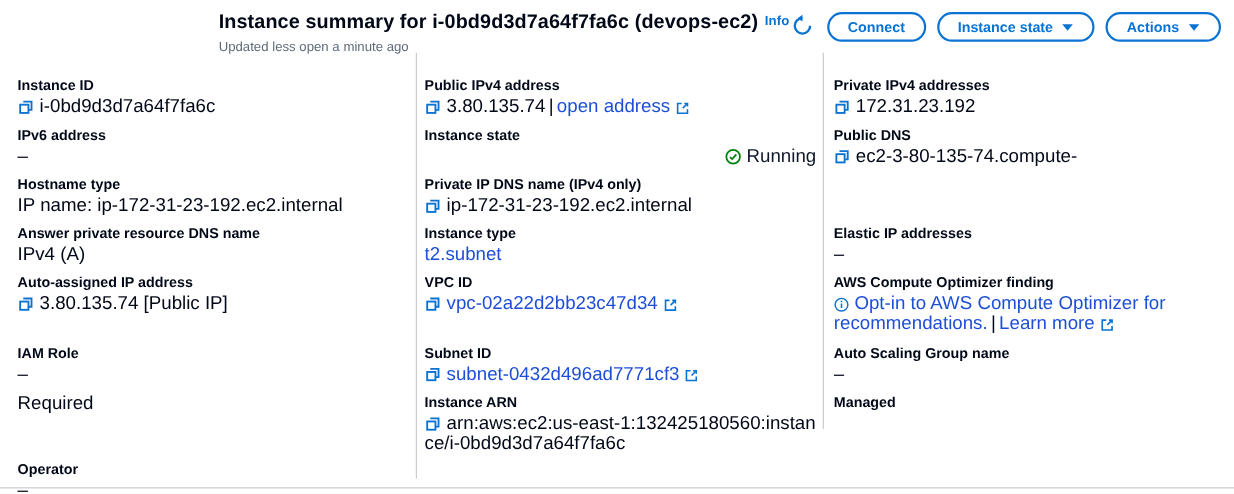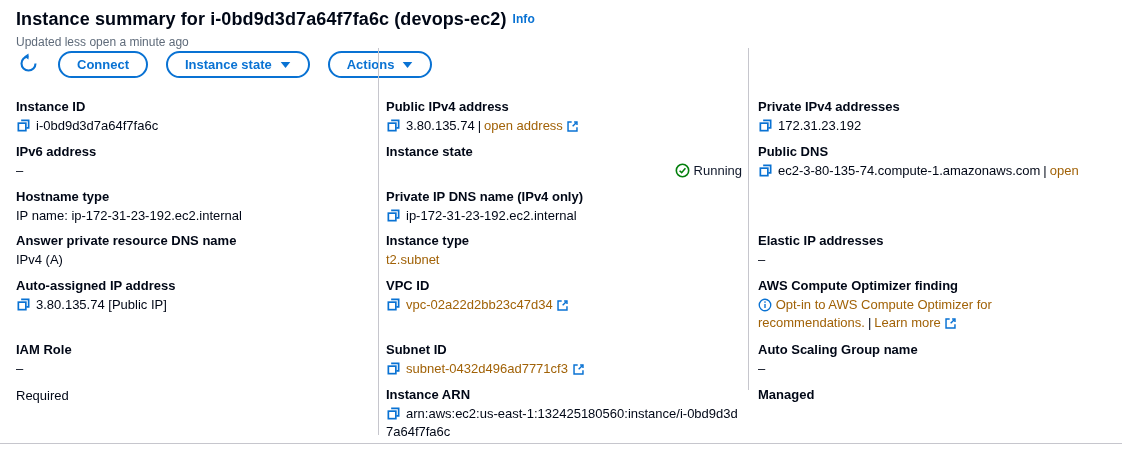--- a/index.html
+++ b/index.html
@@ -1,43 +1,43 @@
 <!DOCTYPE html>
 <html><head>
 <meta charset="utf-8">
 <style>
   * { margin:0; padding:0; box-sizing:border-box; }
   html,body { background:#fff; }
   body {
     width:1122px; height:449px; position:relative; overflow:hidden;
     font-family:"Liberation Sans", sans-serif; color:#000716; font-size:13px;
   }
-  .header { display:flex; justify-content:flex-end; align-items:flex-start; padding:9px 12px 0 16px;flex-direction:column; }
+  .header { display:flex; justify-content:flex-end; align-items:flex-start; padding:9px 12px 0 16px; }
   .title-wrap h1 { font-size:18px; font-weight:700; color:#000716; display:inline; letter-spacing:.1px; }
   .info-link { font-size:12px; font-weight:700; color:#0972d3; text-decoration:none; margin-left:6px; vertical-align:2px; cursor:pointer; }
   .updated { color:#5f6b7a; font-size:12px; margin-top:5px; }
-  .actions { display:flex; align-items:center; gap:18px; padding-top:2px; }
+  .actions { display:flex; align-items:center; gap:10px; padding-top:2px; }
   .icon-btn { background:none; border:none; cursor:pointer; width:24px; height:24px; display:flex; align-items:center; justify-content:center; }
   .btn {
     background:#fff; border:2px solid #0972d3; color:#0972d3; font-weight:700;
     font-size:13px; font-family:"Liberation Sans", sans-serif;
     border-radius:16px; padding:4px 17px; cursor:pointer; display:flex; align-items:center; gap:8px; white-space:nowrap;
   }
   .grid {
     display:grid; margin-top:13px;
     grid-template-columns:386px 372px 1fr;
     grid-template-rows:45px 45px 44px 45px 64px 45px 61px 44px;
   }
   .cell { padding:8px 16px 0 0; overflow:hidden; }
   .cell.c1 { padding-left:16px; }
   .flabel { font-weight:700; font-size:13px; line-height:15px; margin-bottom:3px; color:#000716; }
-  .fvalue { font-size:13px; line-height:18px; color:#000716; }
+  .fvalue { font-size:17px; line-height:18px; color:#000716; }
   .fvalue svg { vertical-align:-3px; }
   .copy-btn { cursor:pointer; display:inline-block; margin-right:5px; }
-  .blue { color:#a16207; text-decoration:none; cursor:pointer; }
+  .blue { color:#1d4ed8; text-decoration:none; cursor:pointer; }
   .green { color:#0f172a;text-align:right; }
   .sep { color:#000716; padding:0 3px; }
   .wrap { word-break:break-all; }
   .vline { position:absolute; width:1px; background:#c6c6cd; top:48px; }
   .vline1 { left:378px; height:387px; }
   .vline2 { left:748px; height:342px; }
   .bottom-rule { position:absolute; left:0; right:0; top:443px; height:1px; background:#c6c6cd; }
 </style>
 </head>
 <body>

